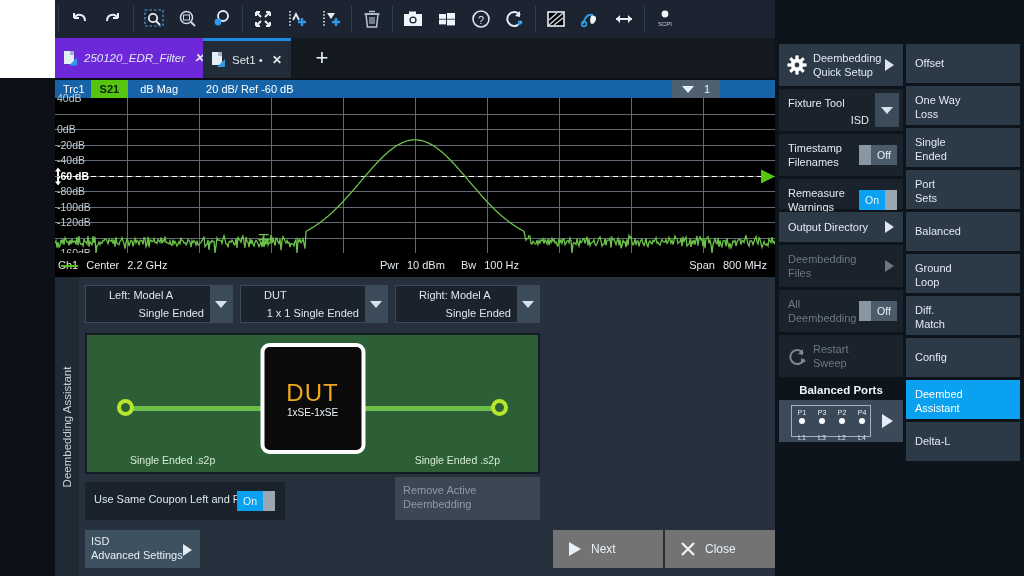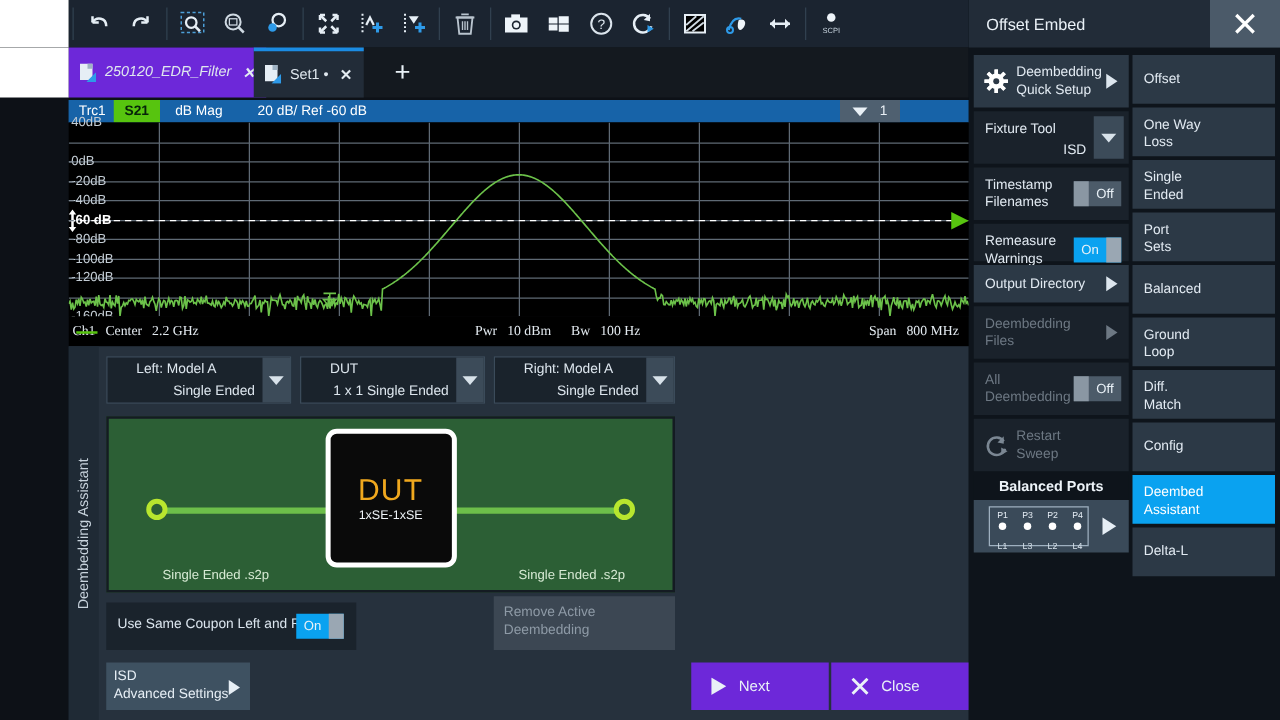--- a/index.html
+++ b/index.html
@@ -60,21 +60,21 @@
   
   #plotWrap { position:absolute; left:55px; top:98px; width:720px; height:155px; background:#000; }
   #plot { position:absolute; inset:0; }
   .ylab { position:absolute; left:2px; color:#c3ccd4; font-size:10.5px; white-space:nowrap; transform: translateY(-50%); }
   .ylab.ref { color:#ffffff; font-weight:bold; }
   .ytick { position:absolute; left:0; width:4px; height:1px; background:#7d8893; }
 
   
   #statusLine {
     position:absolute; left:55px; top:253px; width:720px; height:24px; background:#000;
-    color:#e3eaf0; font-size:11px; display:flex; align-items:center;font-family:Liberation Serif, serif;
+    color:#e3eaf0; font-size:11px; display:flex; align-items:center;
   }
   #statusLine .grp { display:flex; gap:8px; align-items:center; }
   #ch1Underline { position:absolute; left:3px; bottom:4px; width:17px; height:2px; background:#57c40f; }
 
   
   #dlgBody { position:absolute; left:55px; top:277px; width:720px; height:299px; background:#26313d; }
   #sideLabel {
     position:absolute; left:0px; top:0px; width:24px; height:299px; background:#1f2a35;
     color:#c8d3dd; font-size:11.5px; display:flex; align-items:center; justify-content:center;
   }
@@ -112,21 +112,21 @@
   .toggle.on .knob { order:2; background:#9aa7b3; }
 
   #removeBtn { position:absolute; left:340px; top:200px; width:145px; height:43px; background:#3c4753;
                color:#8e9aa6; font-size:11px; padding:6px 8px; line-height:14px; }
 
   #isdBtn { position:absolute; left:30px; top:253px; width:115px; height:38px; background:#3e5161;
             color:#e6eef5; font-size:11px; padding:4px 6px; line-height:14px; cursor:pointer; }
   #isdBtn .tri { position:absolute; right:8px; top:14px; width:0;height:0;
      border-top:6px solid transparent;border-bottom:6px solid transparent;border-left:9px solid #e6eef5;}
 
-  .footBtn { position:absolute; top:253px; height:38px; background:#6d28d9; color:#e9f1f7;
+  .footBtn { position:absolute; top:253px; height:38px; background:#737373; color:#e9f1f7;
              font-size:12px; display:flex; align-items:center; gap:10px; padding-left:16px; cursor:pointer; }
 
   
   #rightPanel { position:absolute; left:775px; top:0; width:249px; height:576px; background:#0e141b; }
   #rpHeader { position:absolute; left:0; top:0; width:249px; height:38px; background:#222c38;
               display:flex; align-items:center; }
   #rpHeader .title { color:#eaf1f7; font-size:13px; padding-left:14px; flex:1; }
   #rpClose { width:56px; height:38px; background:#4b5a69; display:flex; align-items:center; justify-content:center; cursor:pointer;}
 
   #colA { position:absolute; left:4px; top:44px; width:124px; }
@@ -472,28 +472,20 @@
       <div class="footBtn" style="left:610px; width:110px;">
         <svg width="14" height="14" viewBox="0 0 14 14">
             <path d="M1 1 L13 13 M13 1 L1 13" stroke="#e9f1f7" stroke-width="2.4"></path>
           </svg>
         <span>Close</span>
       </div>
     </div>
   </div>
 
   <div id="rightPanel">
-    <div id="rpHeader">
-      <span class="title">Offset Embed</span>
-      <div id="rpClose">
-        <svg width="18" height="18" viewBox="0 0 18 18">
-            <path d="M2 2 L16 16 M16 2 L2 16" stroke="#ffffff" stroke-width="2.6"></path>
-          </svg>
-      </div>
-    </div>
     <div id="colA">
         <div class="sk " style="height: 42px;">
           <div class="cap" style="left: 34px;">Deembedding<br><span>Quick Setup</span></div>
           <span class="gear"><svg width="20" height="20" viewBox="0 0 20 20">
               <g fill="#ffffff">
                 <circle cx="10" cy="10" r="6.2"></circle>
                 <rect x="8.6" y="0.6" width="2.8" height="18.8" transform="rotate(0 10 10)"></rect>
                 <rect x="8.6" y="0.6" width="2.8" height="18.8" transform="rotate(45 10 10)"></rect>
                 <rect x="8.6" y="0.6" width="2.8" height="18.8" transform="rotate(90 10 10)"></rect>
                 <rect x="8.6" y="0.6" width="2.8" height="18.8" transform="rotate(135 10 10)"></rect>

